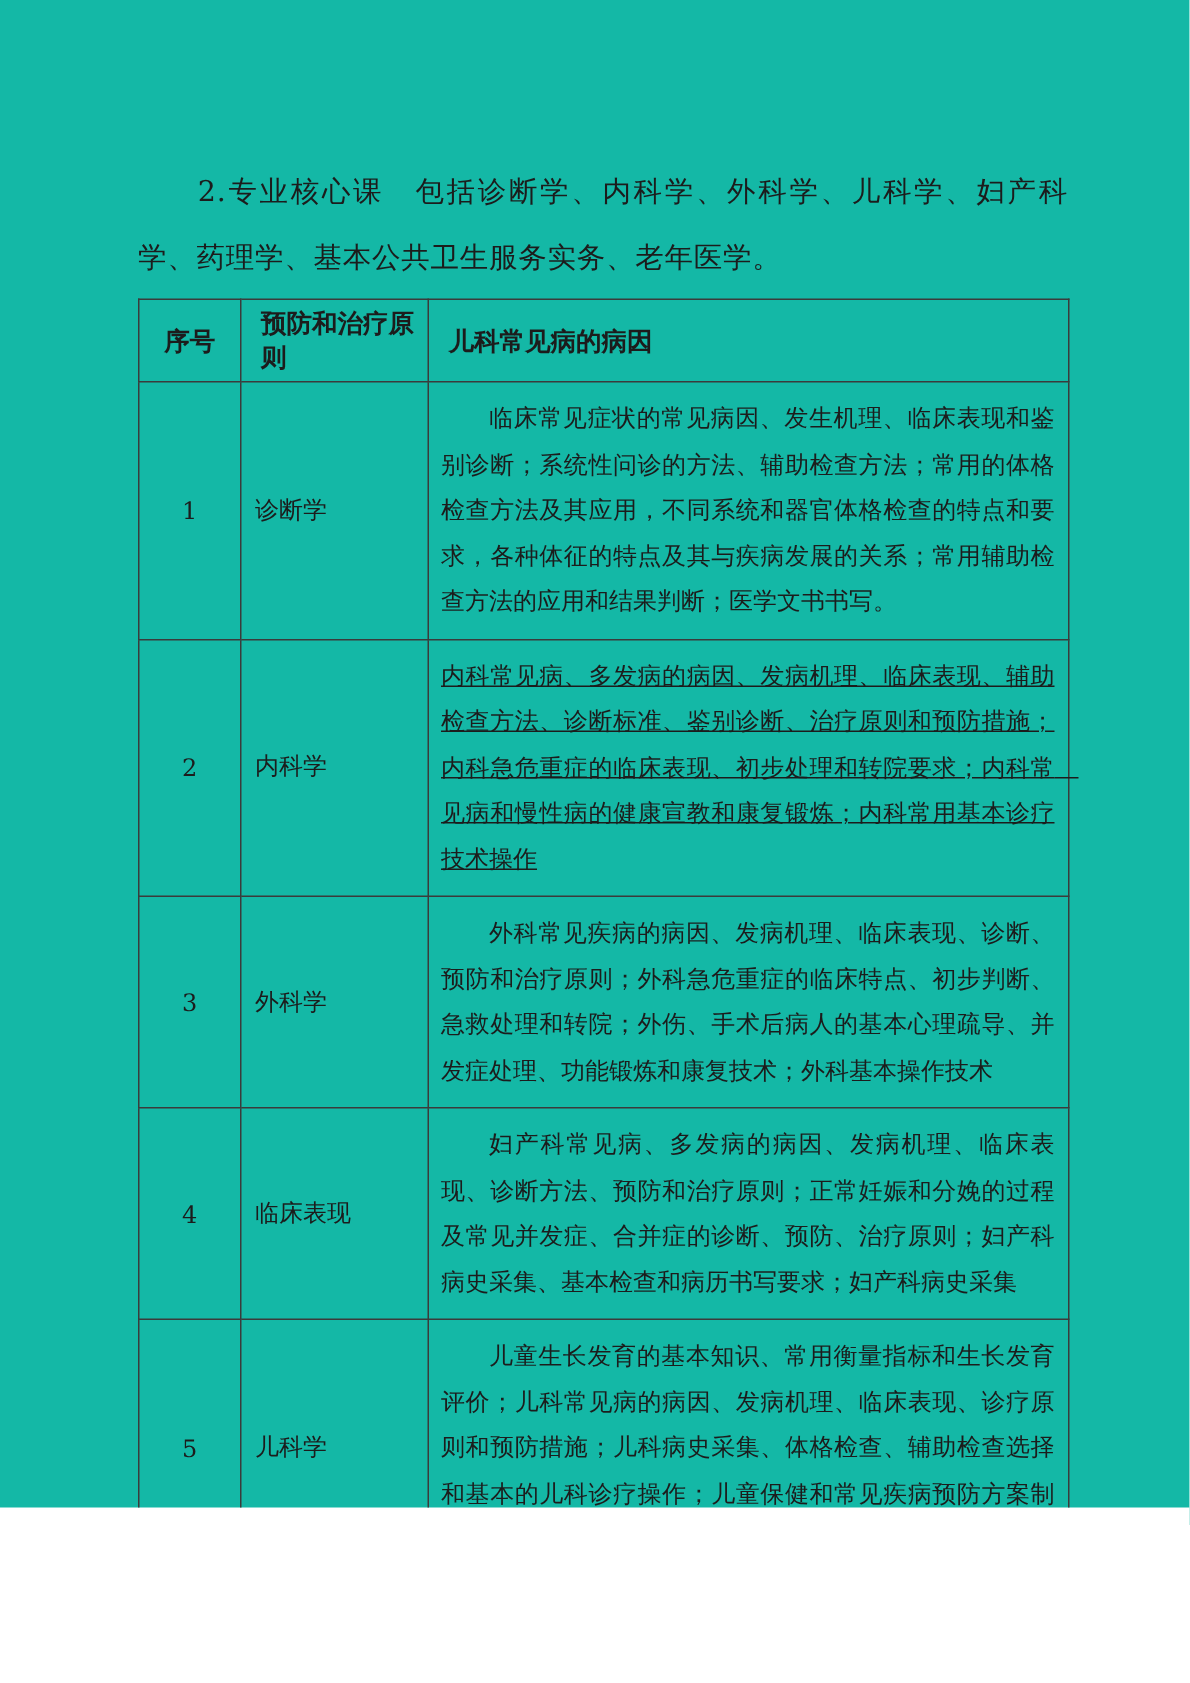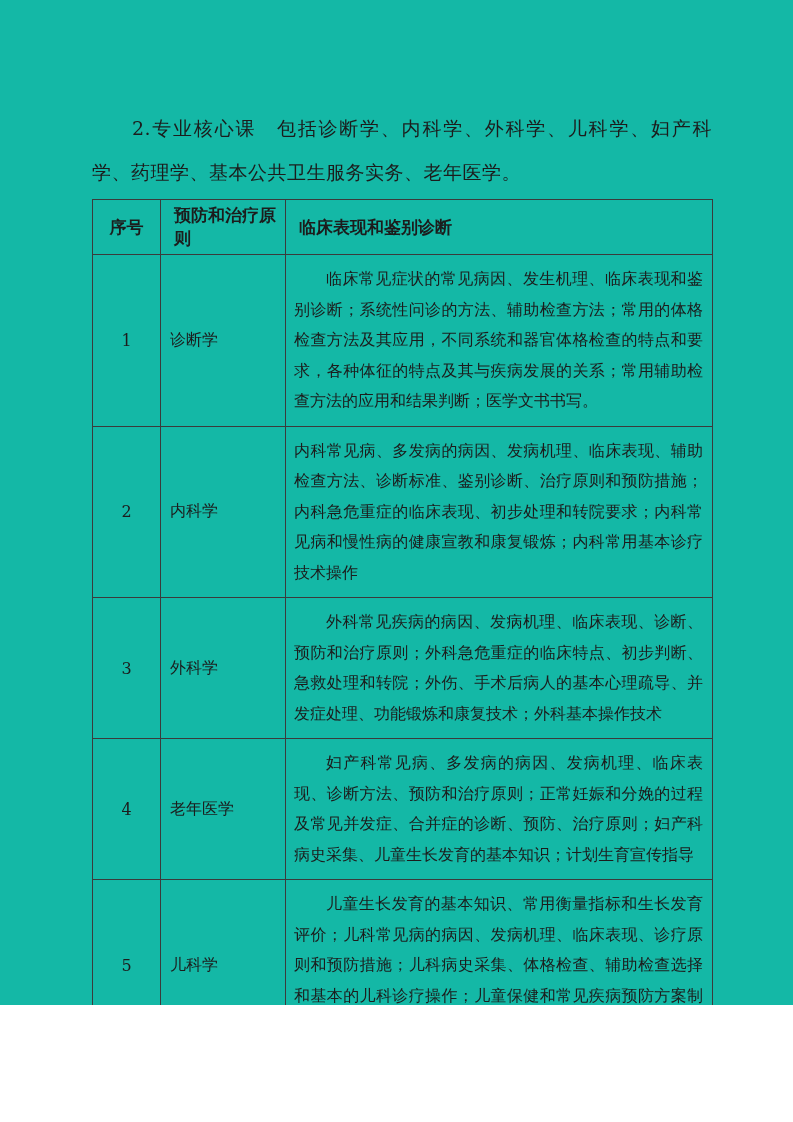--- a/index.html
+++ b/index.html
@@ -52,21 +52,21 @@
   .doc-table th.th-no { text-align: center; padding: 4px 2px; }
   .cell-no { text-align: center; }
   .cell-course { padding: 6px 6px 6px 9px; }
   .cell-content {
     padding: 9px 9px 9px 8px;
     line-height: 30.5px;
     text-align: justify;
     vertical-align: top;
   }
   .cell-content .para { text-indent: 2em; }
-  .cell-content .para.no-indent { text-indent: 0; }
+  .cell-content .para.no-indent { text-indent: 0; text-decoration: underline; }
   .row-h152 > td { height: 152px; }
   .row-h128 > td { height: 128px; }
   .page-number {
     position: absolute;
     left: 0; top: 1031px;
     width: 793px;
     text-align: center;
     font-size: 15px;
     letter-spacing: 1px;
   }
@@ -82,21 +82,21 @@
     <table class="doc-table">
       <colgroup>
         <col class="col-no">
         <col class="col-course">
         <col class="col-content">
       </colgroup>
       <thead>
         <tr>
           <th class="th-no">序号</th>
           <th>预防和治疗原则</th>
-          <th>临床表现和鉴别诊断</th>
+          <th>儿科常见病的病因</th>
         </tr>
       </thead>
       <tbody>
         <tr class="row-h152">
           <td class="cell-no">1</td>
           <td class="cell-course">诊断学</td>
           <td class="cell-content">
             <div class="para">临床常见症状的常见病因、发生机理、临床表现和鉴别诊断；系统性问诊的方法、辅助检查方法；常用的体格检查方法及其应用，不同系统和器官体格检查的特点和要求，各种体征的特点及其与疾病发展的关系；常用辅助检查方法的应用和结果判断；医学文书书写。</div>
           </td>
         </tr>
@@ -109,23 +109,23 @@
         </tr>
         <tr class="row-h128">
           <td class="cell-no">3</td>
           <td class="cell-course">外科学</td>
           <td class="cell-content">
             <div class="para">外科常见疾病的病因、发病机理、临床表现、诊断、预防和治疗原则；外科急危重症的临床特点、初步判断、急救处理和转院；外伤、手术后病人的基本心理疏导、并发症处理、功能锻炼和康复技术；外科基本操作技术</div>
           </td>
         </tr>
         <tr class="row-h128">
           <td class="cell-no">4</td>
-          <td class="cell-course">老年医学</td>
+          <td class="cell-course">临床表现</td>
           <td class="cell-content">
-            <div class="para">妇产科常见病、多发病的病因、发病机理、临床表现、诊断方法、预防和治疗原则；正常妊娠和分娩的过程及常见并发症、合并症的诊断、预防、治疗原则；妇产科病史采集、儿童生长发育的基本知识；计划生育宣传指导</div>
+            <div class="para">妇产科常见病、多发病的病因、发病机理、临床表现、诊断方法、预防和治疗原则；正常妊娠和分娩的过程及常见并发症、合并症的诊断、预防、治疗原则；妇产科病史采集、基本检查和病历书写要求；妇产科病史采集</div>
           </td>
         </tr>
         <tr class="row-h128">
           <td class="cell-no">5</td>
           <td class="cell-course">儿科学</td>
           <td class="cell-content">
             <div class="para">儿童生长发育的基本知识、常用衡量指标和生长发育评价；儿科常见病的病因、发病机理、临床表现、诊疗原则和预防措施；儿科病史采集、体格检查、辅助检查选择和基本的儿科诊疗操作；儿童保健和常见疾病预防方案制定</div>
           </td>
         </tr>
       </tbody>

